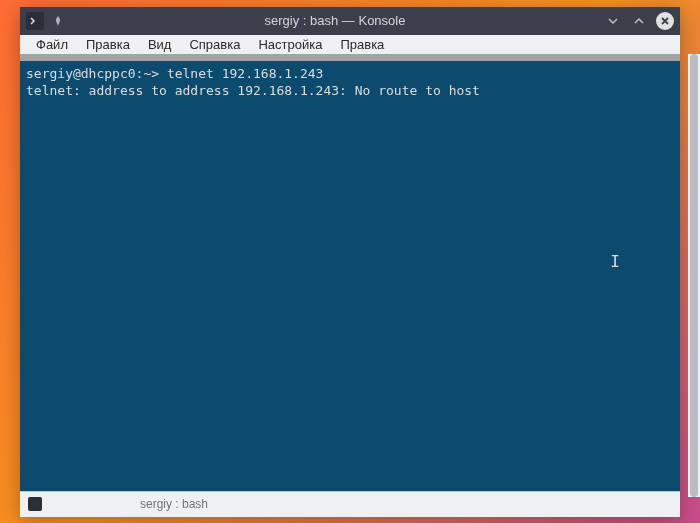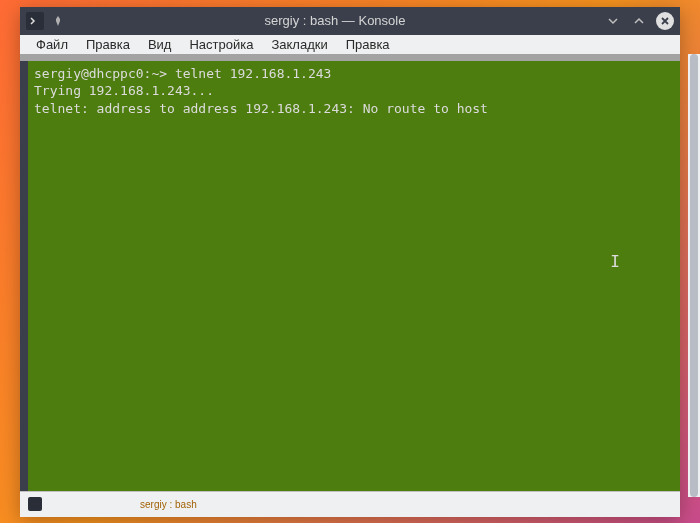--- a/index.html
+++ b/index.html
@@ -97,29 +97,28 @@
       border-bottom: 7px solid #a3a3a3;
     }
     .menu-item {
       padding: 3px 8px;
       color: #2a2a2a;
       font-size: 13px;
       cursor: pointer;
     }
     .terminal-area {
       flex: 1;
-      background: #4d7c0f;
+      background: #0c4a6e;
       padding: 4px 6px;
       font-family: "DejaVu Sans Mono", "Liberation Mono", monospace;
       font-size: 13px;
       line-height: 1.35;
       color: #dcdcdc;
       position: relative;
       overflow: hidden;
-      margin-left: 8px;
     }
     .term-line {
       white-space: pre;
     }
     .prompt {
       color: #dcdcdc;
     }
     .cursor {
       display: inline-block;
       width: 8px;
@@ -165,22 +164,22 @@
       align-items: center;
       gap: 8px;
     }
     .tab-icon {
       width: 14px;
       height: 14px;
       background: #2a2e38;
       border-radius: 2px;
     }
     .tab-label {
-      color: #a16207;
-      font-size: 10px;
+      color: #737373;
+      font-size: 12px;
       padding-left: 90px;
     }
   </style>
 </head>
 <body>
 
 <div class="window">
   <div class="titlebar">
     <div class="titlebar-left">
       <div class="app-icon">
@@ -211,28 +210,27 @@
             <path d="M2 2 L8 8 M8 2 L2 8" stroke="#3a3f4b" stroke-width="1.8"></path>
           </svg>
       </div>
     </div>
   </div>
 
   <div class="menubar">
     <div class="menu-item">Файл</div>
     <div class="menu-item">Правка</div>
     <div class="menu-item">Вид</div>
+    <div class="menu-item">Справка</div>
     <div class="menu-item">Настройка</div>
-    <div class="menu-item">Закладки</div>
     <div class="menu-item">Правка</div>
   </div>
 
   <div class="terminal-area">
     <div class="term-line">sergiy@dhcppc0:~&gt; telnet 192.168.1.243</div>
-    <div class="term-line">Trying 192.168.1.243...</div>
     <div class="term-line">telnet: address to address 192.168.1.243: No route to host</div>
     <div class="text-cursor">I</div>
   </div>
 
   <div class="scrollbar">
     <div class="scrollbar-thumb"></div>
   </div>
 
   <div class="statusbar">
     <div class="tab-box">

